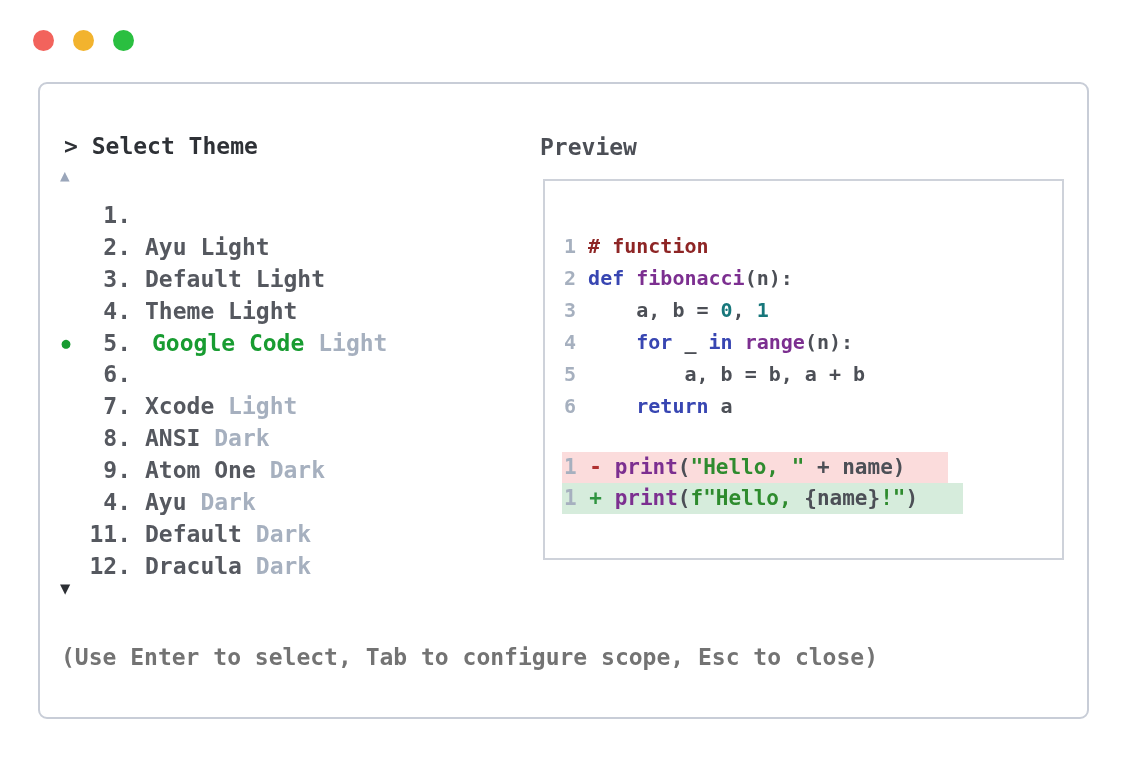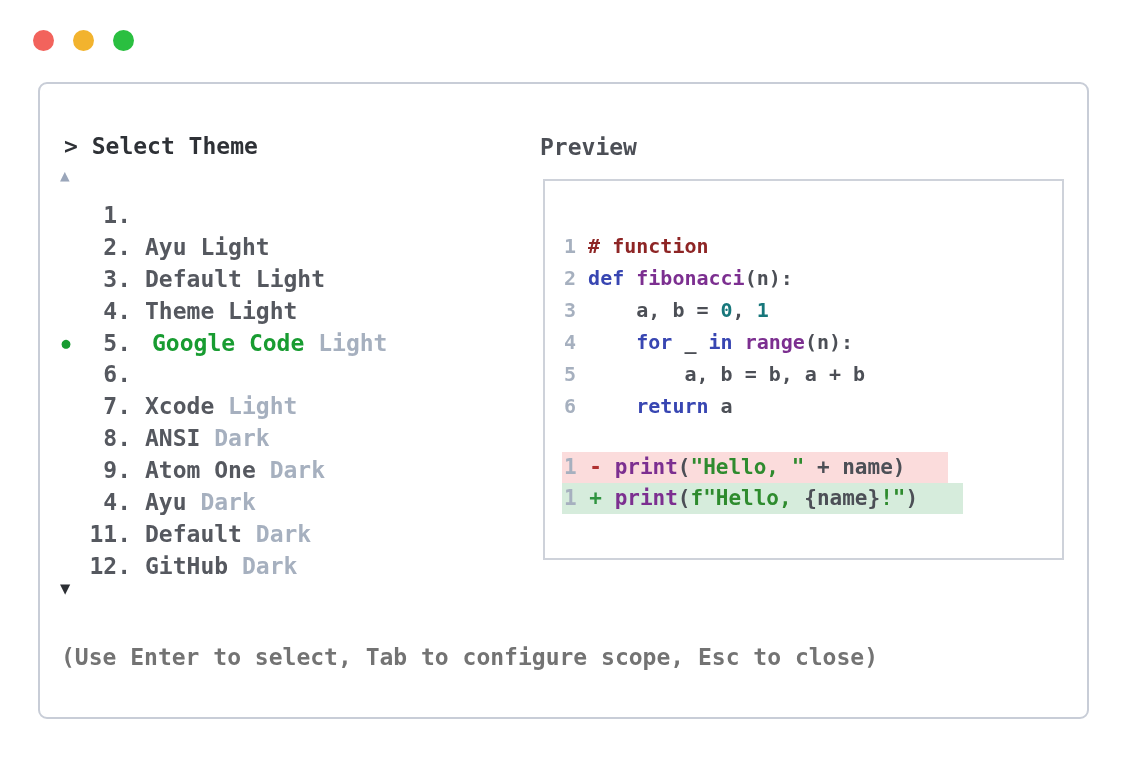--- a/index.html
+++ b/index.html
@@ -64,21 +64,21 @@
         <div class="trow"><span class="bullet"></span><span class="num">2.</span><span class="label"><span class="tname">Ayu</span> <span class="tag">Light</span></span></div>
         <div class="trow"><span class="bullet"></span><span class="num">3.</span><span class="label"><span class="tname">Default</span> <span class="tag">Light</span></span></div>
         <div class="trow"><span class="bullet"></span><span class="num">4.</span><span class="label"><span class="tname">Theme</span> <span class="tag">Light</span></span></div>
         <div class="trow"><span class="bullet">●</span><span class="num">5.</span><span class="label"><span class="tname green">Google Code</span> <span class="tag muted">Light</span></span></div>
         <div class="trow"><span class="bullet"></span><span class="num">6.</span></div>
         <div class="trow"><span class="bullet"></span><span class="num">7.</span><span class="label"><span class="tname">Xcode</span> <span class="tag muted">Light</span></span></div>
         <div class="trow"><span class="bullet"></span><span class="num">8.</span><span class="label"><span class="tname">ANSI</span> <span class="tag muted">Dark</span></span></div>
         <div class="trow"><span class="bullet"></span><span class="num">9.</span><span class="label"><span class="tname">Atom One</span> <span class="tag muted">Dark</span></span></div>
         <div class="trow"><span class="bullet"></span><span class="num">4.</span><span class="label"><span class="tname">Ayu</span> <span class="tag muted">Dark</span></span></div>
         <div class="trow"><span class="bullet"></span><span class="num">11.</span><span class="label"><span class="tname">Default</span> <span class="tag muted">Dark</span></span></div>
-        <div class="trow"><span class="bullet"></span><span class="num">12.</span><span class="label"><span class="tname">GitHub</span> <span class="tag muted">Dark</span></span></div>
+        <div class="trow"><span class="bullet"></span><span class="num">12.</span><span class="label"><span class="tname">Dracula</span> <span class="tag muted">Dark</span></span></div>
       </div>
     <div class="scroll-down">▼</div>
     <div class="help">(Use Enter to select, Tab to configure scope, Esc to close)</div>
 
     <div class="preview-label">Preview</div>
     <div class="preview-box">
       <div class="code"><div class="cl"><span class="tk-muted">1 </span><span class="tk-comment"># function</span></div><div class="cl"><span class="tk-muted">2 </span><span class="tk-keyword">def</span><span class="tk-plain"> </span><span class="tk-function">fibonacci</span><span class="tk-plain">(n):</span></div><div class="cl"><span class="tk-muted">3 </span><span class="tk-plain">    a, b = </span><span class="tk-number">0</span><span class="tk-plain">, </span><span class="tk-number">1</span></div><div class="cl"><span class="tk-muted">4 </span><span class="tk-plain">    </span><span class="tk-keyword">for</span><span class="tk-plain"> _ </span><span class="tk-keyword">in</span><span class="tk-plain"> </span><span class="tk-function">range</span><span class="tk-plain">(n):</span></div><div class="cl"><span class="tk-muted">5 </span><span class="tk-plain">        a, b = b, a + b</span></div><div class="cl"><span class="tk-muted">6 </span><span class="tk-plain">    </span><span class="tk-keyword">return</span><span class="tk-plain"> a</span></div></div>
     <div class="dl removed"><span class="tk-muted">1</span><span class="tk-plain"> </span><span class="tk-minus">-</span><span class="tk-plain"> </span><span class="tk-function">print</span><span class="tk-plain">(</span><span class="tk-string">"Hello, "</span><span class="tk-plain"> + name)</span></div>
         <div class="dl added"><span class="tk-muted">1</span><span class="tk-plain"> </span><span class="tk-plus">+</span><span class="tk-plain"> </span><span class="tk-function">print</span><span class="tk-plain">(</span><span class="tk-string">f"Hello, </span><span class="tk-plain">{name}</span><span class="tk-string">!"</span><span class="tk-plain">)</span></div>
       </div>

